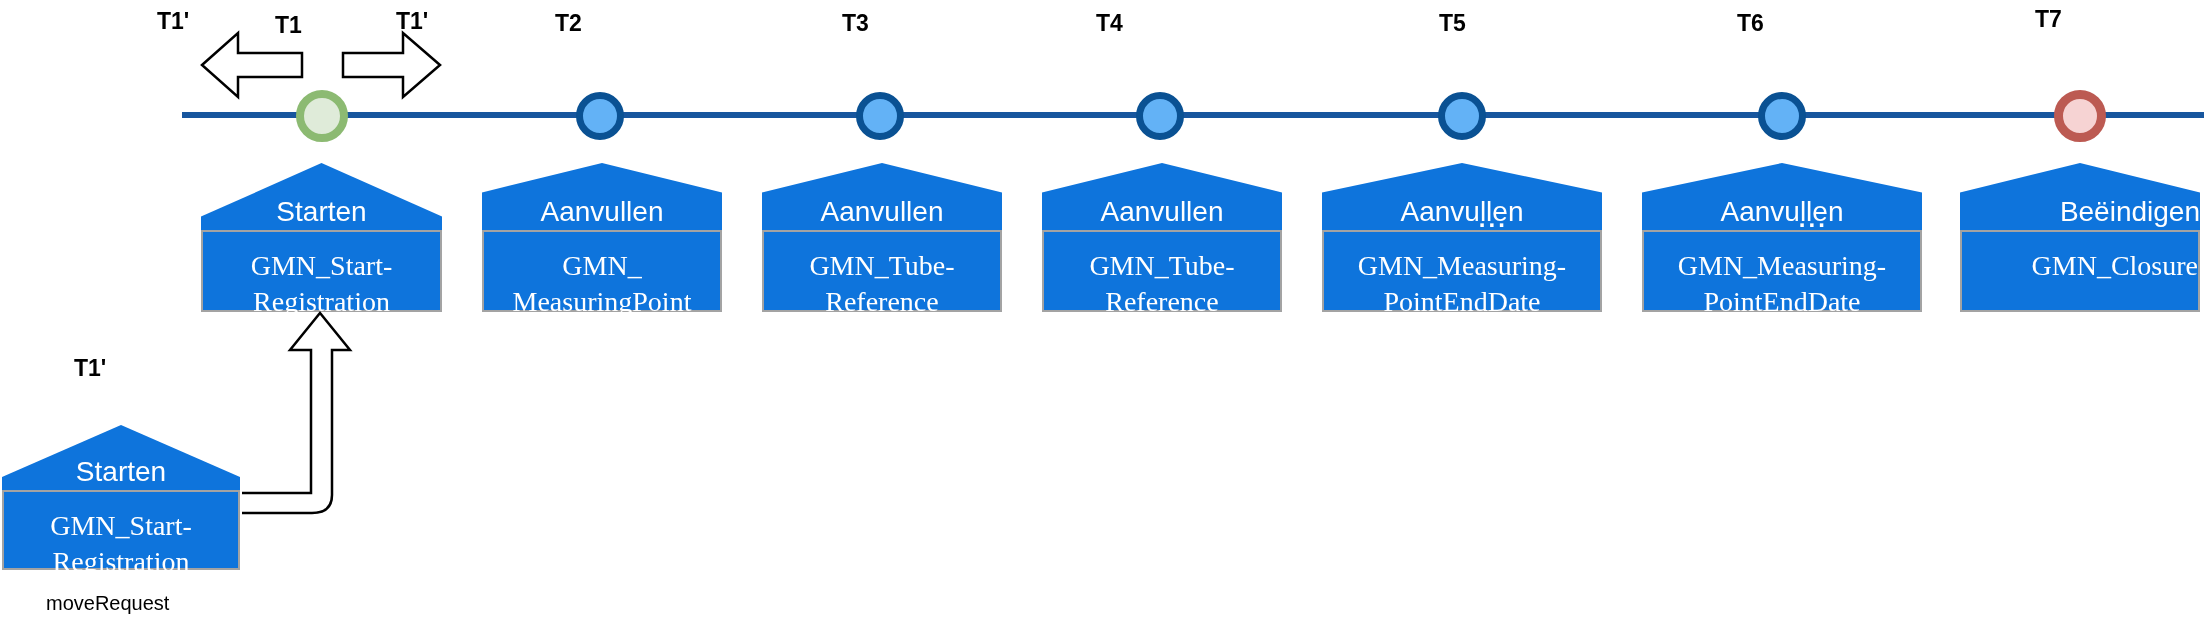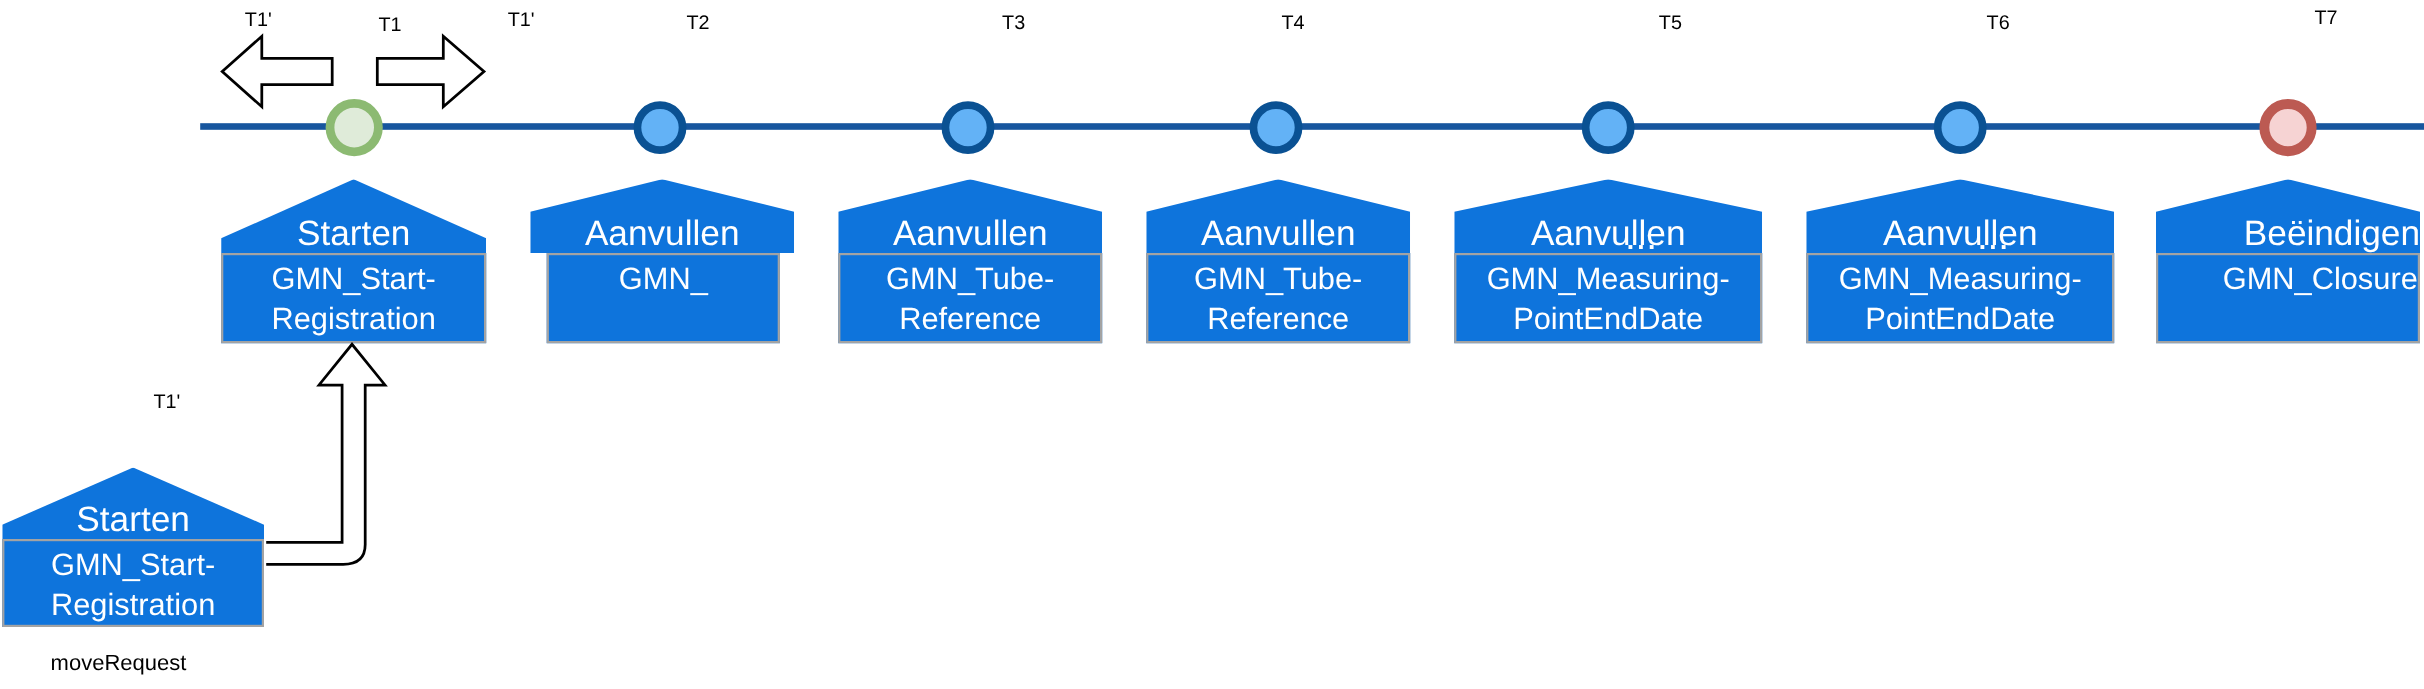--- a/index.html
+++ b/index.html
@@ -6,25 +6,26 @@
   body{font-family:"Liberation Sans", sans-serif;}
   #canvas{
     position:relative;
     width:2204px;height:626px;
     background:#ffffff;
     overflow:hidden;
   }
   .t-label{
     position:absolute;
     width:90px;
-    text-align:right;
-    font-size:18px;
+    text-align:left;
+    font-size:23px;
     color:var(--label-color,#000);
     z-index:5;
     white-space:nowrap;
+    font-weight:bold;
   }
   #timeline{
     position:absolute;
     height:6px;
     background:var(--timeline,#17569E);
     z-index:1;
   }
   .node-circle{
     position:absolute;
     border-radius:50%;
@@ -52,42 +53,43 @@
     z-index:2;
     display:flex;
     flex-direction:column;
     justify-content:flex-end;
     align-items:center;
   }
   .roof.tall{clip-path:polygon(50% 0%,100% 80%,100% 100%,0% 100%,0% 80%);}
   .roof.shallow{clip-path:polygon(50% 0%,100% 44%,100% 100%,0% 100%,0% 44%);}
   .roof-title{
     color:var(--house-text,#fff);
-    font-size:32px;
+    font-size:28px;
     line-height:32px;
     padding-bottom:2px;
     white-space:nowrap;
   }
   .roof-dots{
     position:absolute;
     bottom:-3px;
     left:56%;
     color:var(--house-text,#fff);
     font-size:24px;
     letter-spacing:3px;
     font-weight:bold;
   }
   .house-body{
     position:absolute;
     box-sizing:border-box;
     background:var(--house-fill,#0E74DC);
     border:2px solid var(--rect-border,#A3A3A3);
     z-index:2;
     text-align:center;
-    padding-top:4px;
+    padding-top:16px;
+    font-family:Liberation Serif, serif;
   }
   .house-line{
     color:var(--house-text,#fff);
     font-size:28px;
     line-height:36px;
     white-space:nowrap;
   }
   #arrow-layer{
     position:absolute;
     left:0;top:0;
@@ -126,22 +128,23 @@
       </div>
       <div class="house-body" style="left: 201px; top: 230px; width: 241px; height: 82px;">
         <div class="house-line">GMN_Start-</div>
         <div class="house-line">Registration</div>
       </div>
       <div class="t-label" style="left: 555px; top: 10px;">T2</div>
       <div class="node-circle mid" style="left: 576px; top: 92px;"></div>
       <div class="roof shallow" style="left: 482px; top: 163px; width: 240px; height: 67px;">
         <div class="roof-title">Aanvullen</div>
       </div>
-      <div class="house-body" style="left: 482px; top: 230px; width: 212px; height: 82px; margin-left: 15px;">
+      <div class="house-body" style="left: 482px; top: 230px; width: 240px; height: 82px;">
         <div class="house-line">GMN_</div>
+        <div class="house-line">MeasuringPoint</div>
       </div>
       <div class="t-label" style="left: 842px; top: 10px;">T3</div>
       <div class="node-circle mid" style="left: 856px; top: 92px;"></div>
       <div class="roof shallow" style="left: 762px; top: 163px; width: 240px; height: 67px;">
         <div class="roof-title">Aanvullen</div>
       </div>
       <div class="house-body" style="left: 762px; top: 230px; width: 240px; height: 82px;">
         <div class="house-line">GMN_Tube-</div>
         <div class="house-line">Reference</div>
       </div>

